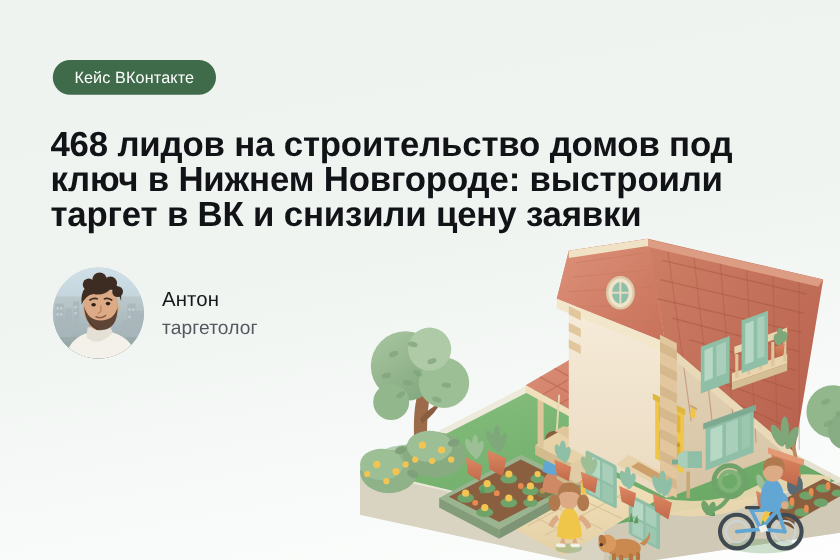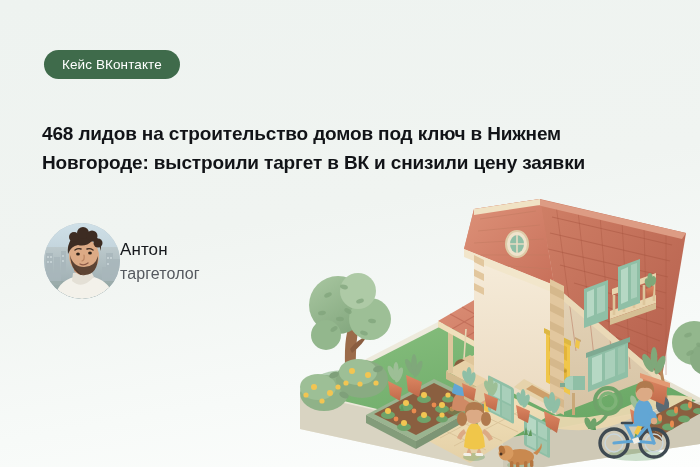--- a/index.html
+++ b/index.html
@@ -28,35 +28,35 @@
     color: #ffffff;
     font-size: 13.5px;
     letter-spacing: .1px;
     white-space: nowrap;
     z-index: 6;
   }
 
   
   #headline {
     position: absolute;
-    left: 42px; top: 119px;
+    left: 42px; top: 107px;
     width: 620px;
-    font-size: 19px;
+    font-size: 29px;
     font-weight: bold;
     line-height: 29px;
     color: #111317;
     letter-spacing: -.15px;
     z-index: 6;
   }
 
   
   #author {
     position: absolute;
     left: 44px; top: 223px;
-    display: flex; align-items: center; gap: 0;
+    display: flex; align-items: center; gap: 15px;
     z-index: 6;
   }
   #avatar {
     width: 76px; height: 76px;
     border-radius: 50%;
     overflow: hidden;
     flex: 0 0 auto;
     background: #b9c8cf;
   }
   #avatar svg { display: block; width: 76px; height: 76px; }

